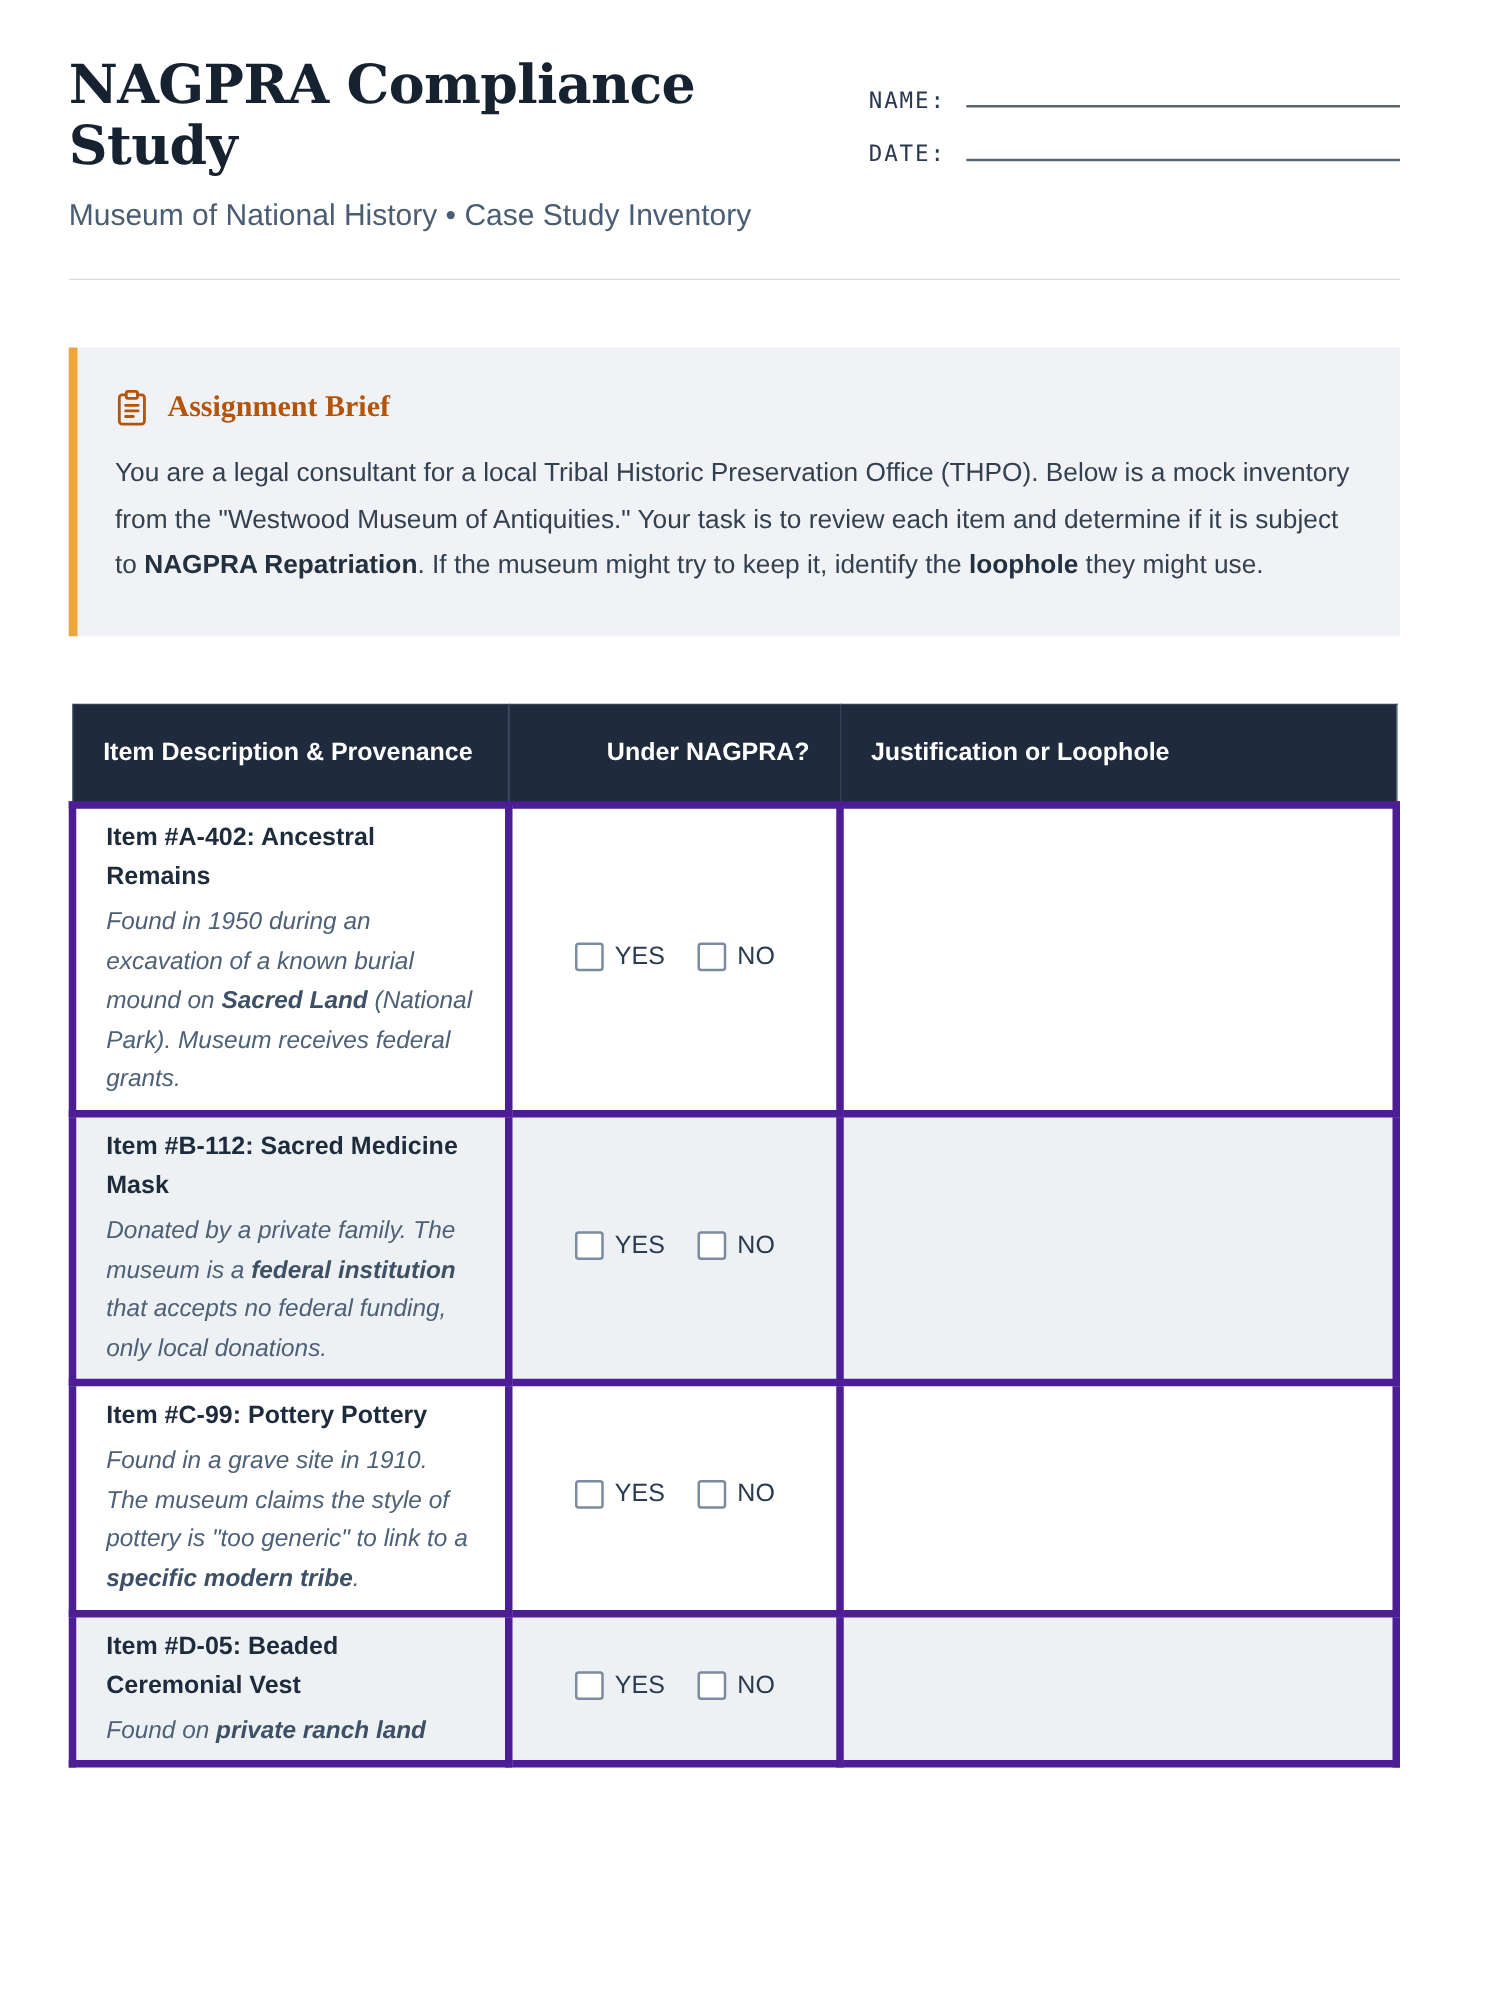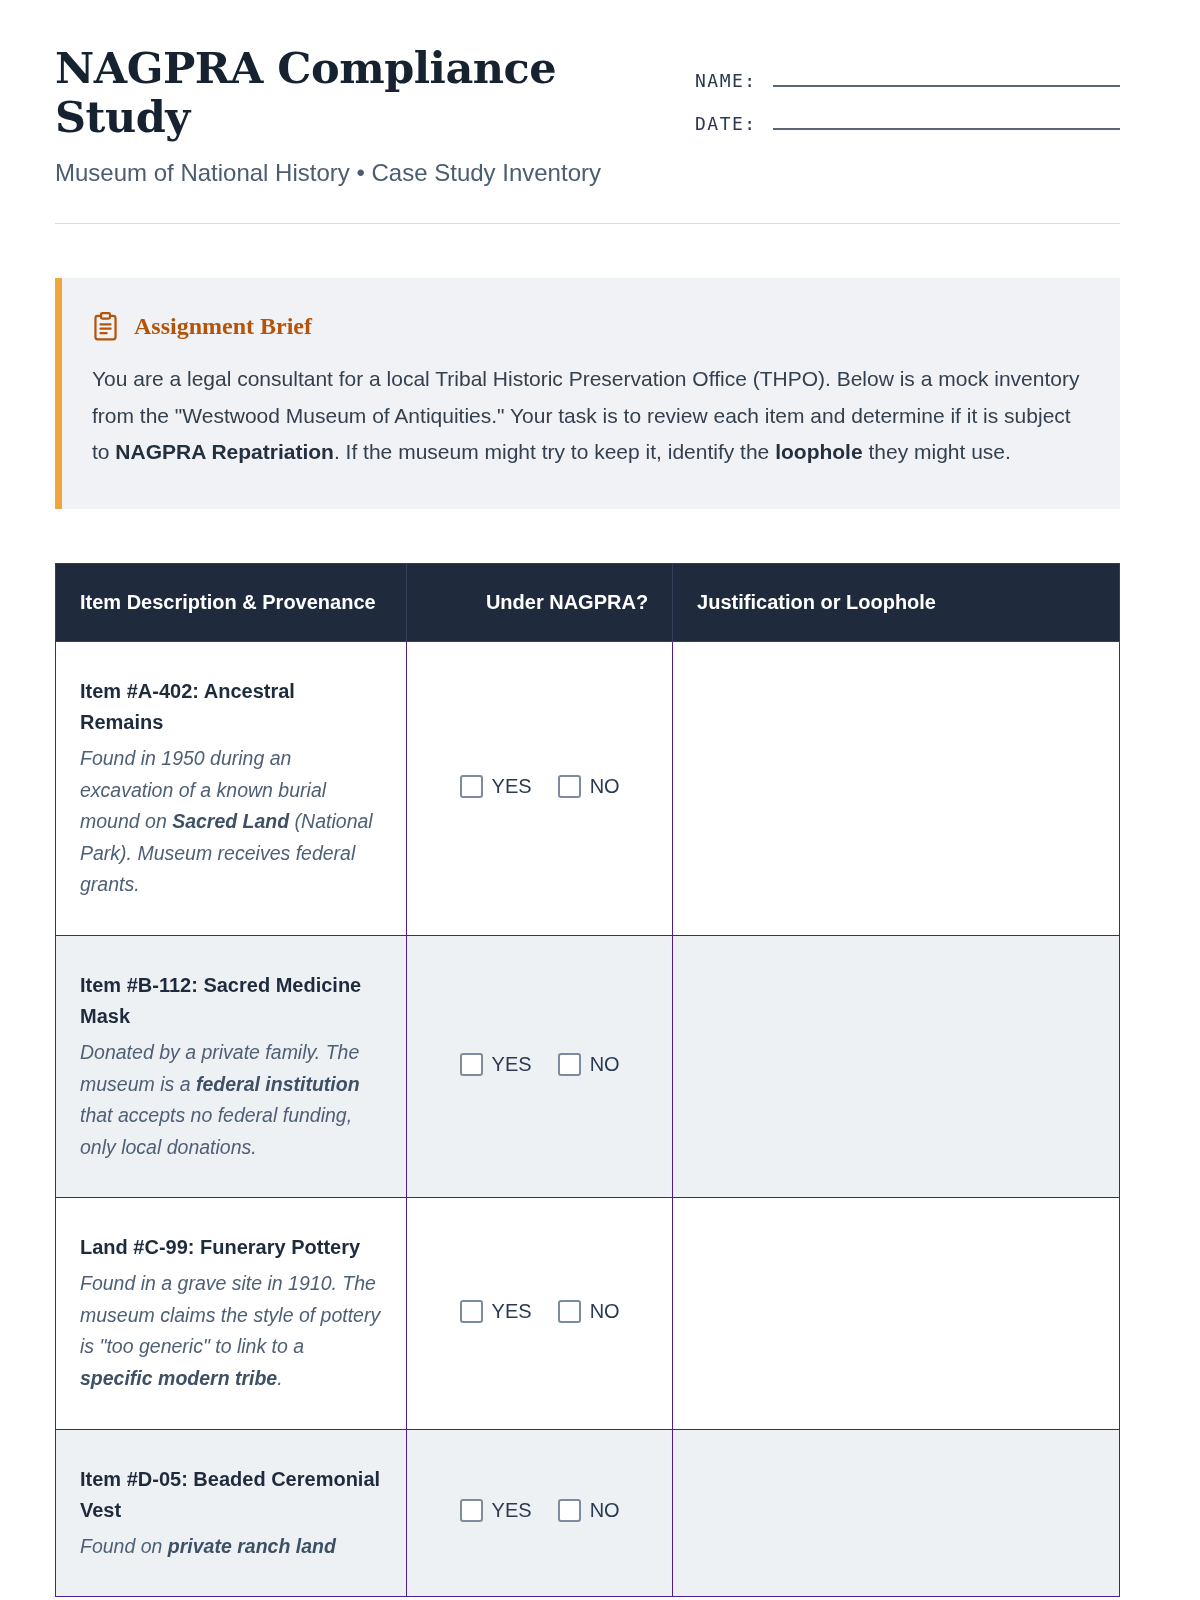--- a/index.html
+++ b/index.html
@@ -63,22 +63,22 @@
     text-align: left; vertical-align: middle;
     padding: 24px 24px; line-height: 1.45;
     border: 1px solid #33405a;
   }
   .inventory-table thead th.col-check { text-align: right; }
   .col-desc  { width: 33%; }
   .col-check { width: 25%; }
   .col-just  { width: 42%; }
 
   .inventory-table tbody td {
-    border: 1px solid #4c1d95;
-    padding: 34px 24px;
+    border: 6px solid #4c1d95;
+    padding: 8px 24px;
     vertical-align: top;
   }
   .inventory-table tbody tr:nth-child(even) { background: #eef1f4; }
 
   .item-title {
     font-weight: 700; font-size: 20px; color: #1d2b3c; line-height: 1.55;
   }
   .item-desc {
     margin-top: 5px;
     font-style: italic; font-size: 19.5px; line-height: 1.62; color: #4e6076;
@@ -166,21 +166,21 @@
               <span class="checkbox"></span>
               <span class="check-label">YES</span>
             </span><span class="check-group">
               <span class="checkbox"></span>
               <span class="check-label">NO</span>
             </span></td>
           <td class="just-cell"></td>
         </tr>
         <tr>
           <td class="desc-cell">
-            <div class="item-title">Land #C-99: Funerary Pottery</div>
+            <div class="item-title">Item #C-99: Pottery Pottery</div>
             <div class="item-desc">Found in a grave site in 1910. The museum claims the style of pottery is "too generic" to link to a <strong>specific modern tribe</strong>.</div>
           </td>
           <td class="check-cell"><span class="check-group">
               <span class="checkbox"></span>
               <span class="check-label">YES</span>
             </span><span class="check-group">
               <span class="checkbox"></span>
               <span class="check-label">NO</span>
             </span></td>
           <td class="just-cell"></td>

